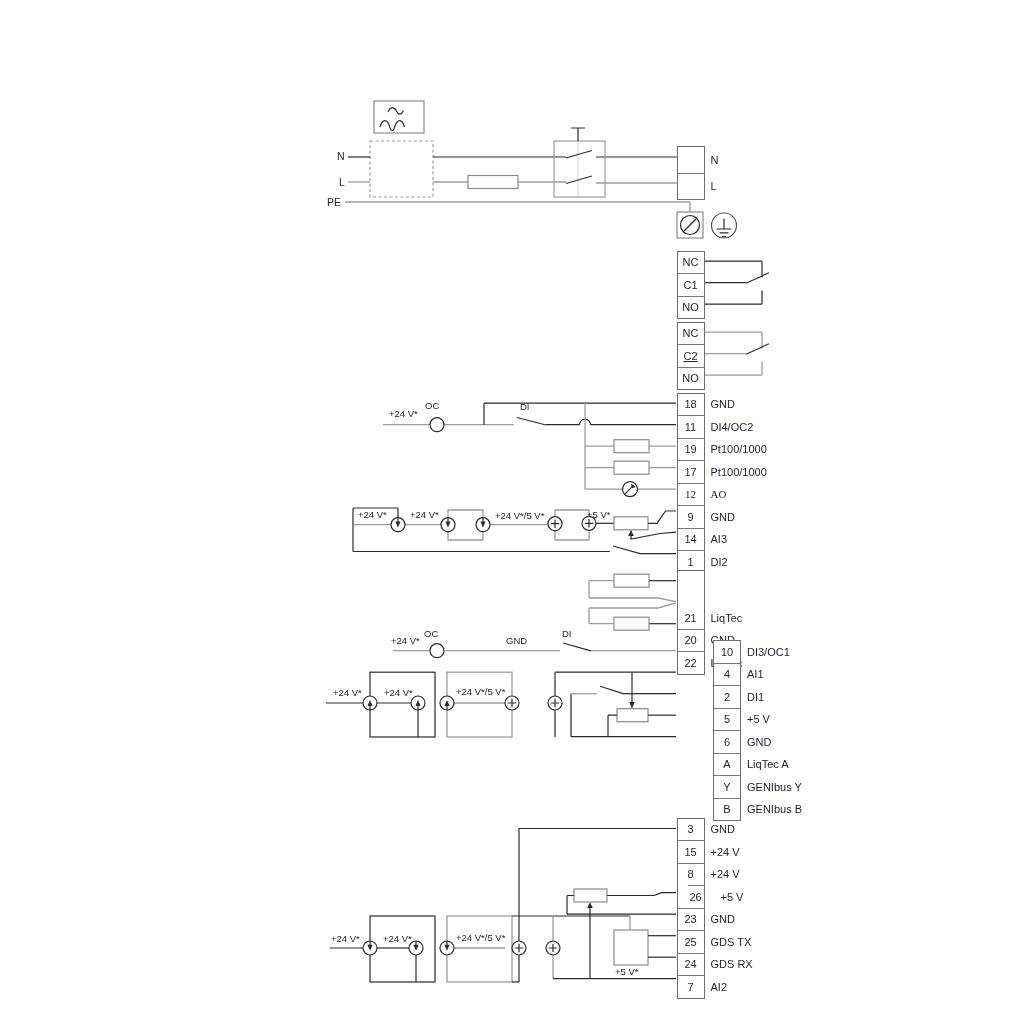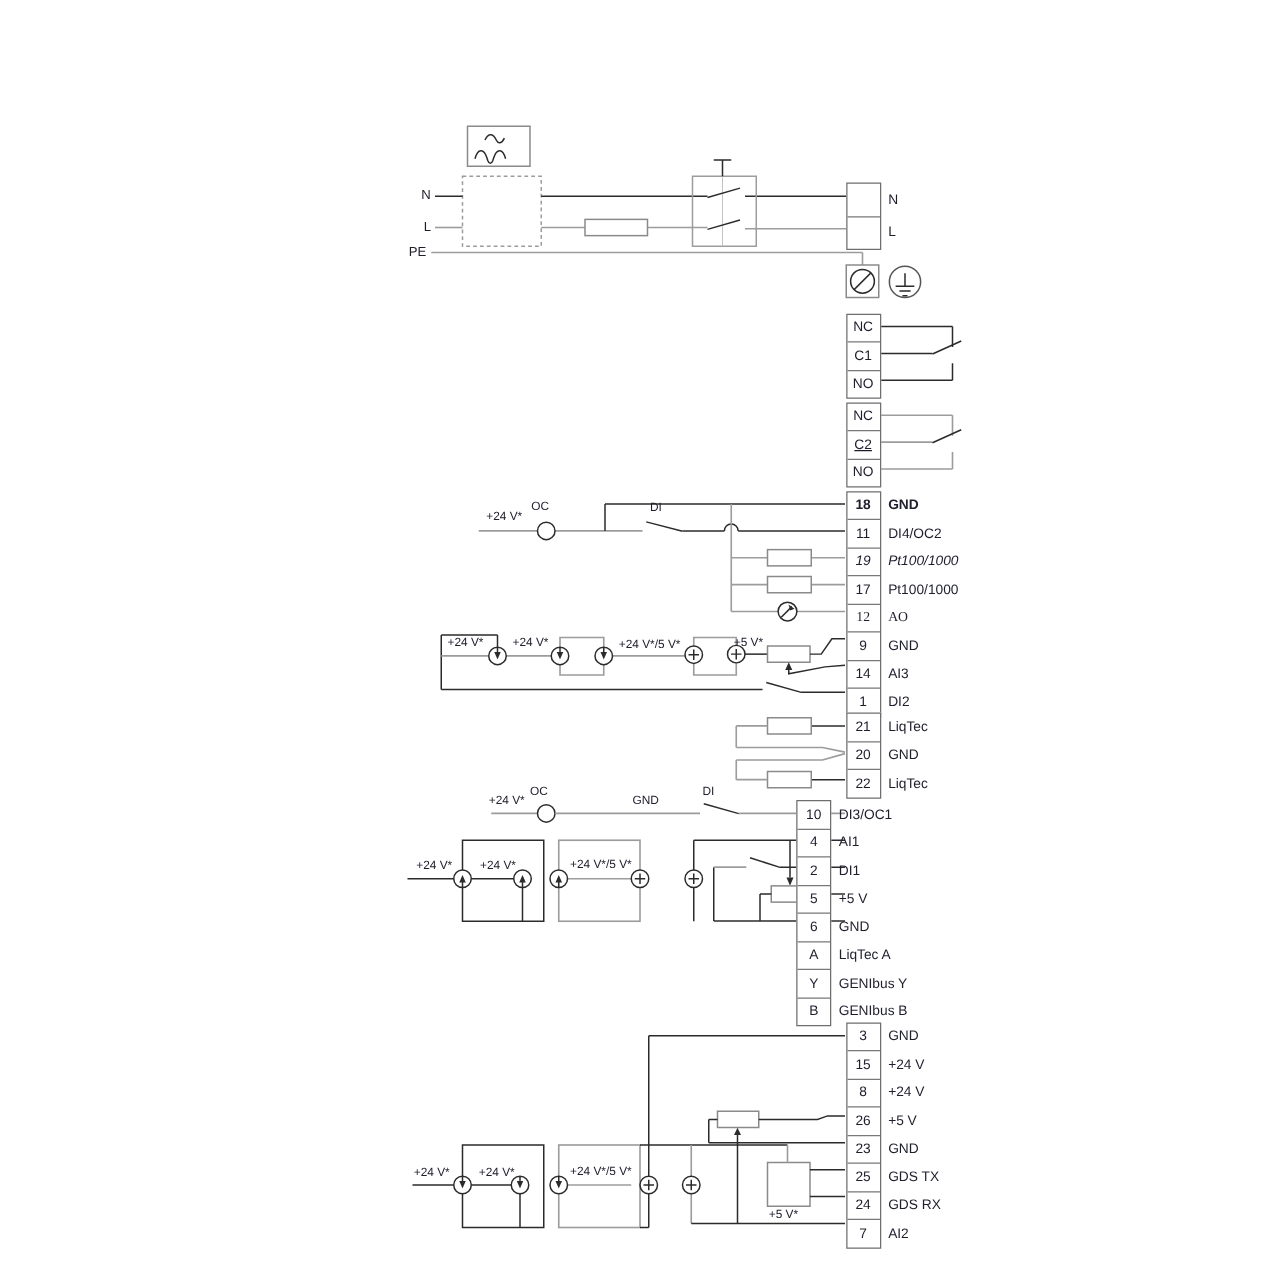--- a/index.html
+++ b/index.html
@@ -296,48 +296,48 @@
       <div class="trow" style="height: 21.5px;">NC</div>
       <div class="trow" style="height: 21.5px;">C1</div>
       <div class="trow" style="height: 21.5px;">NO</div>
     </div>
   <div class="tblock" style="left:676.5px;top:321.5px">
       <div class="trow" style="height: 21.5px;">NC</div>
       <div class="trow" style="height: 21.5px; text-decoration: underline;">C2</div>
       <div class="trow" style="height: 21.5px;">NO</div>
     </div>
   <div class="tblock" style="left:676.5px;top:392.5px">
-      <div class="trow" style="height: 21.5px; font-weight: bold;">18<span class="tlabel">GND</span></div>
+      <div class="trow" style="height: 21.5px;">18<span class="tlabel">GND</span></div>
       <div class="trow" style="height: 21.5px;">11<span class="tlabel">DI4/OC2</span></div>
-      <div class="trow" style="height: 21.5px; font-style: italic;">19<span class="tlabel">Pt100/1000</span></div>
+      <div class="trow" style="height: 21.5px;">19<span class="tlabel">Pt100/1000</span></div>
       <div class="trow" style="height: 21.5px;">17<span class="tlabel">Pt100/1000</span></div>
       <div class="trow" style="height: 21.5px; font-family: Liberation Serif, serif;">12<span class="tlabel">AO</span></div>
       <div class="trow" style="height: 21.5px;">9<span class="tlabel">GND</span></div>
       <div class="trow" style="height: 21.5px;">14<span class="tlabel">AI3</span></div>
       <div class="trow" style="height: 21.5px;">1<span class="tlabel">DI2</span></div>
     </div>
   <div class="tblock" style="left:676.5px;top:570px">
-      <div class="trow" style="height: 21.5px;">21<span class="tlabel">LiqTec</span></div>
+      <div class="trow" style="height: 21.5px; margin-top: 36px;">21<span class="tlabel">LiqTec</span></div>
       <div class="trow" style="height: 21.5px;">20<span class="tlabel">GND</span></div>
       <div class="trow" style="height: 21.5px; text-align: center;">22<span class="tlabel">LiqTec</span></div>
     </div>
-  <div class="tblock" style="left:637px;top:640px">
+  <div class="tblock" style="left:713px;top:640px">
       <div class="trow" style="height: 21.5px;">10<span class="tlabel">DI3/OC1</span></div>
       <div class="trow" style="height: 21.5px;">4<span class="tlabel">AI1</span></div>
       <div class="trow" style="height: 21.5px;">2<span class="tlabel">DI1</span></div>
       <div class="trow" style="height: 21.5px;">5<span class="tlabel">+5 V</span></div>
       <div class="trow" style="height: 21.5px;">6<span class="tlabel">GND</span></div>
       <div class="trow" style="height: 21.5px;">A<span class="tlabel">LiqTec A</span></div>
       <div class="trow" style="height: 21.5px;">Y<span class="tlabel">GENIbus Y</span></div>
       <div class="trow" style="height: 21.5px;">B<span class="tlabel">GENIbus B</span></div>
     </div>
   <div class="tblock" style="left:676.5px;top:817.5px">
       <div class="trow" style="height: 21.5px;">3<span class="tlabel">GND</span></div>
       <div class="trow" style="height: 21.5px;">15<span class="tlabel">+24 V</span></div>
       <div class="trow" style="height: 21.5px;">8<span class="tlabel">+24 V</span></div>
-      <div class="trow" style="height: 21.5px;">26<span class="tlabel">+5 V</span></div>
+      <div class="trow" style="height: 21.5px; margin-left: 10px;">26<span class="tlabel">+5 V</span></div>
       <div class="trow" style="height: 21.5px;">23<span class="tlabel">GND</span></div>
       <div class="trow" style="height: 21.5px;">25<span class="tlabel">GDS TX</span></div>
       <div class="trow" style="height: 21.5px;">24<span class="tlabel">GDS RX</span></div>
       <div class="trow" style="height: 21.5px;">7<span class="tlabel">AI2</span></div>
     </div>
 
 </div>
 
 </body></html>

